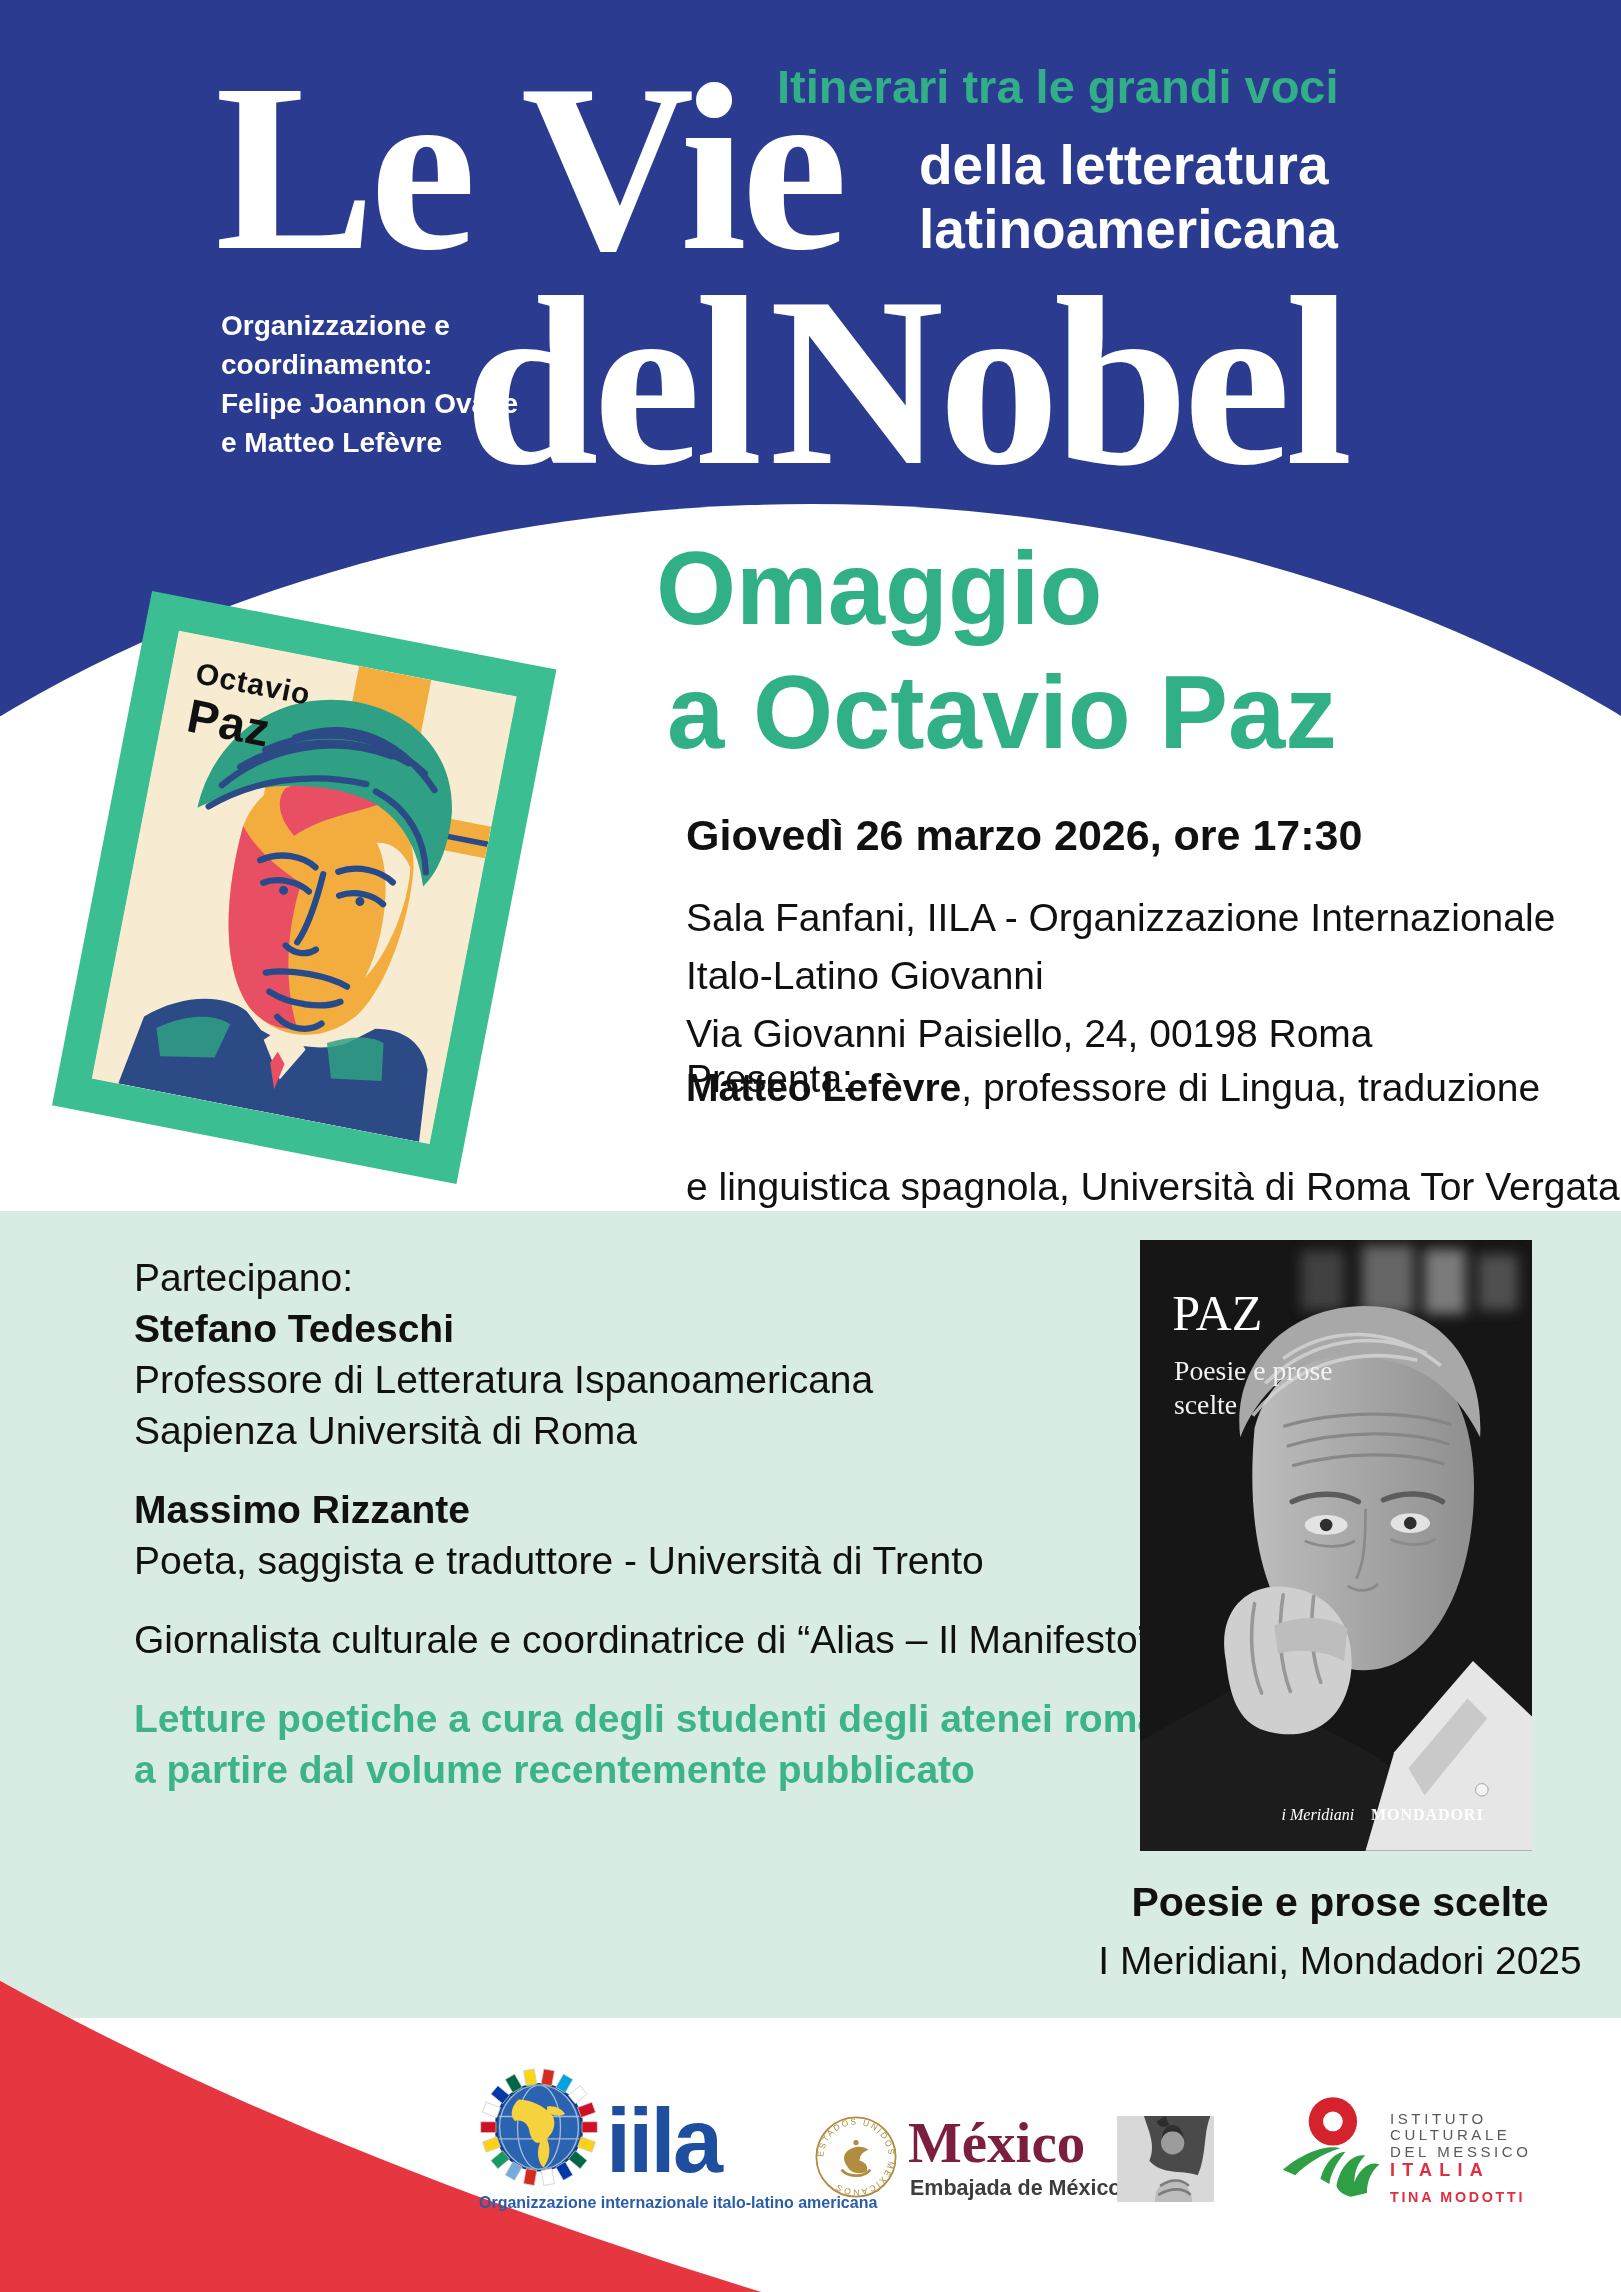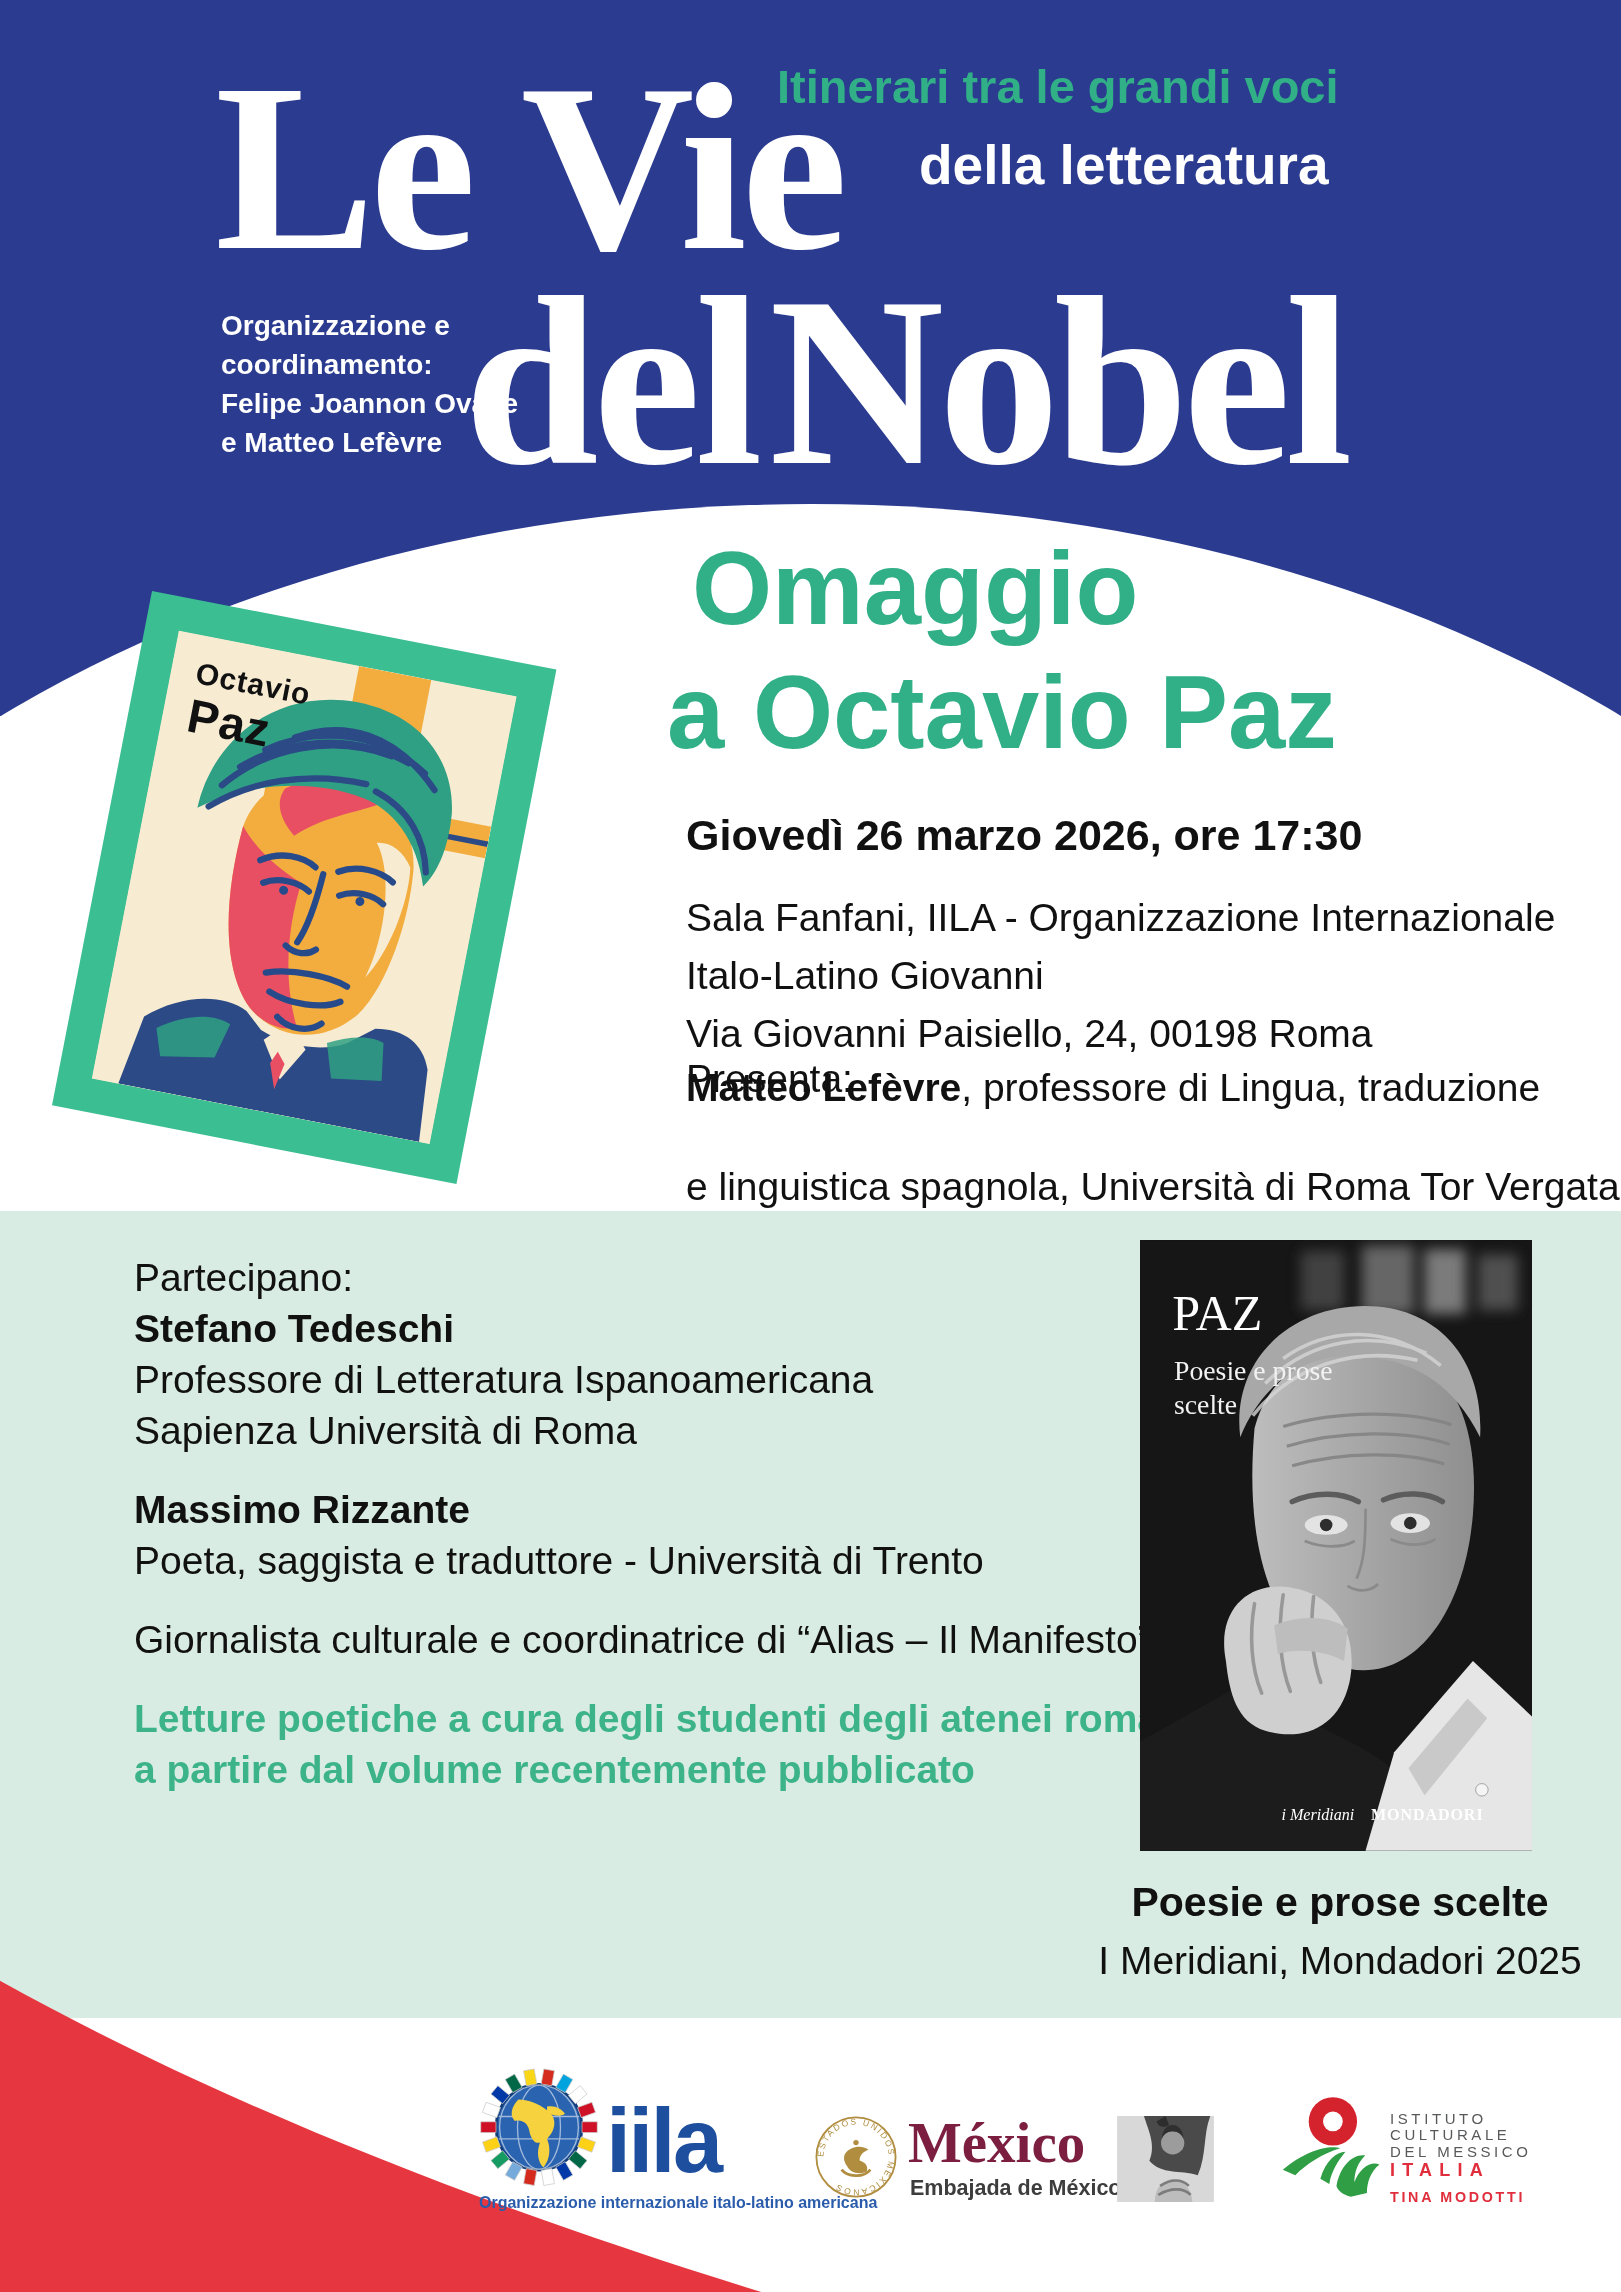--- a/index.html
+++ b/index.html
@@ -25,21 +25,21 @@
     position:absolute;left:152px;top:591px;width:412px;height:524px;
     background:#3cbe93;transform:rotate(11deg);transform-origin:top left;
     box-sizing:border-box;padding:34px;
   }
   .artwork-inner{position:relative;width:100%;height:100%;background:#f7ebd1;overflow:hidden;}
   .artwork-label{position:absolute;left:25px;top:23px;color:#111111;line-height:1;z-index:3;}
   .artwork-label .l1{font-size:30px;font-weight:700;letter-spacing:0.9px;}
   .artwork-label .l2{font-size:47px;font-weight:800;letter-spacing:0.9px;margin-top:3.6px;}
   
   .event-title{position:absolute;color:#31af87;font-weight:700;font-size:103px;line-height:1;white-space:nowrap;}
-  .et1{left:656px;top:537px;margin-left:36px;} .et2{left:656px;top:661px;margin-left:11px;}
+  .et1{left:656px;top:537px;} .et2{left:656px;top:661px;margin-left:11px;}
   .event-datetime{position:absolute;left:686px;top:811px;font-size:43px;font-weight:700;color:#111111;white-space:nowrap;}
   .event-venue{position:absolute;left:686px;top:889px;font-size:39px;color:#111111;line-height:58px;white-space:nowrap;}
   .event-presenta{position:absolute;left:686px;top:1057px;font-size:39px;color:#111111;white-space:nowrap;}
   .event-presenter{position:absolute;left:686px;top:1066px;font-size:39px;color:#111111;white-space:nowrap;}
   .event-presenter2{position:absolute;left:686px;top:1165px;font-size:39px;color:#111111;white-space:nowrap;}
   .bold{font-weight:700;}
   
   .participants{position:absolute;left:134px;top:1252px;font-size:39px;color:#111111;line-height:51px;}
   .pgap{height:28px;}
   .pnote{color:#3db389;font-weight:700;}
@@ -67,20 +67,21 @@
 <div class="page">
 
   <div class="header-blue"></div>
   <div class="dome"></div>
   <div class="mint-band"></div>
 
   <div class="title-serif title-1">Le Vie</div>
   <div class="title-serif title-2">del Nobel</div>
   <div class="tagline-green">Itinerari tra le grandi voci</div>
   <div class="tagline-white tw1">della letteratura</div>
+  <div class="tagline-white tw2">latinoamericana</div>
   <div class="org-block">
     <div>Organizzazione e</div>
     <div>coordinamento:</div>
     <div>Felipe Joannon Ovalle</div>
     <div>e Matteo Lefèvre</div>
   </div>
 
   <div class="artwork">
     <div class="artwork-inner">
       <svg width="344" height="456" viewBox="0 0 384 509">

